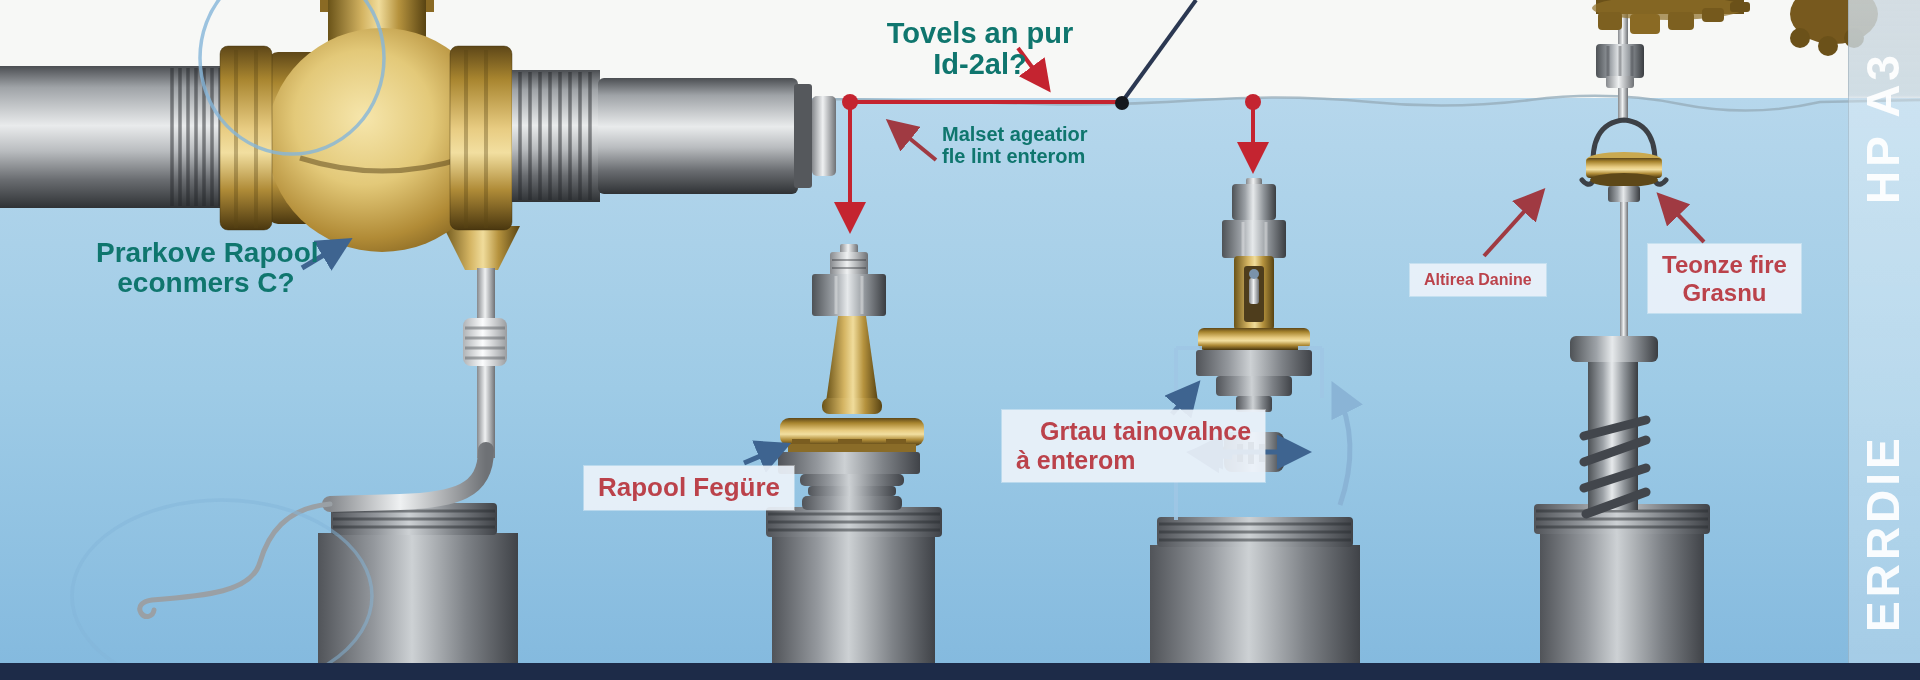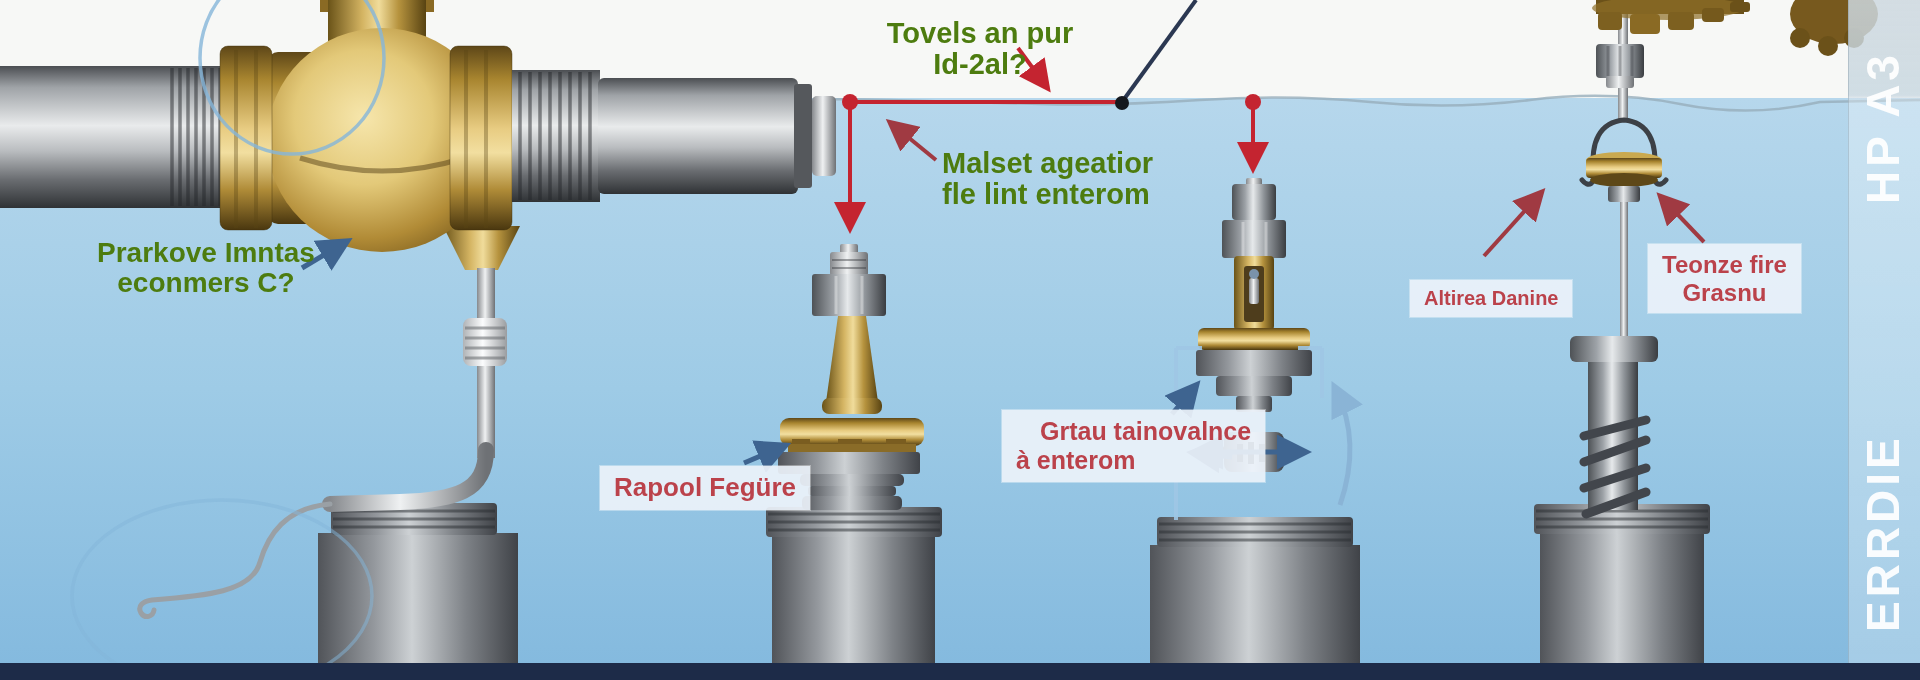--- a/index.html
+++ b/index.html
@@ -1,19 +1,19 @@
 <!DOCTYPE html>
 <html><head>
 <meta charset="utf-8">
 <style>
   html,body{margin:0;padding:0;background:#dfe6ec;}
   .scene{position:relative;width:1920px;height:680px;overflow:hidden;
          font-family:"Liberation Sans",sans-serif;background:#f7f8f6;}
   .scene svg{position:absolute;left:0;top:0;}
-  .lbl{position:absolute;font-weight:bold;color:#4d7c0f;line-height:1.08;white-space:nowrap;}
+  .lbl{position:absolute;font-weight:bold;color:#0f766e;line-height:1.08;white-space:nowrap;}
   .lbl span{display:block;}
   .lbl.center{text-align:center;}
   .redbox{position:absolute;background:rgba(235,242,250,0.92);color:#bb424b;
           font-weight:bold;line-height:1.15;padding:7px 14px;white-space:nowrap;
           box-shadow:0 0 0 1px rgba(255,255,255,0.35);}
   .band{position:absolute;left:1848px;top:0;width:72px;height:680px;
         background:linear-gradient(180deg,rgba(205,216,223,0.85) 0%,rgba(199,214,224,0.8) 14%,rgba(255,255,255,0.30) 15%,rgba(255,255,255,0.26) 100%);
         border-left:1px solid rgba(120,140,155,0.35);}
   .vtext{position:absolute;left:1856px;width:58px;writing-mode:vertical-rl;transform:rotate(180deg);
          color:rgba(255,255,255,0.93);font-weight:bold;font-size:46px;letter-spacing:4px;
@@ -258,38 +258,38 @@
 
 <div class="band"></div>
 <div class="vtext" style="top:6px;height:244px;">HP A3</div>
 <div class="vtext" style="top:392px;height:282px;">ERRDIE</div>
 
 <div class="lbl center" style="left:862px;top:18px;width:236px;font-size:29px;">
   <span>Tovels an pur</span>
   <span>Id-2al?</span>
 </div>
 
-<div class="lbl" style="left:942px;top:148px;font-size:29px;">
+<div class="lbl" style="left:942px;top:124px;font-size:20px;">
   <span>Malset ageatior</span>
   <span>fle lint enterom</span>
 </div>
 
 <div class="lbl center" style="left:96px;top:238px;width:220px;font-size:28px;">
-  <span>Prarkove Imntas</span>
+  <span>Prarkove Rapool</span>
   <span>econmers C?</span>
 </div>
 
-<div class="redbox" style="left:600px;top:466px;font-size:26px;">Rapool Fegüre</div>
+<div class="redbox" style="left:584px;top:466px;font-size:26px;">Rapool Fegüre</div>
 
 <div class="redbox" style="left:1002px;top:410px;font-size:25px;">
   <span style="display:block;margin-left:24px;">Grtau tainovalnce</span>
   <span style="display:block;">à enterom</span>
 </div>
 
-<div class="redbox" style="left:1410px;top:280px;font-size:20px;">Altirea Danine</div>
+<div class="redbox" style="left:1410px;top:264px;font-size:16px;">Altirea Danine</div>
 
 <div class="redbox" style="left:1648px;top:244px;font-size:24px;">
   <span style="display:block;">Teonze fire</span>
   <span style="display:block;text-align:center;">Grasnu</span>
 </div>
 
 <div class="bottombar"></div>
 
 </div>
 

